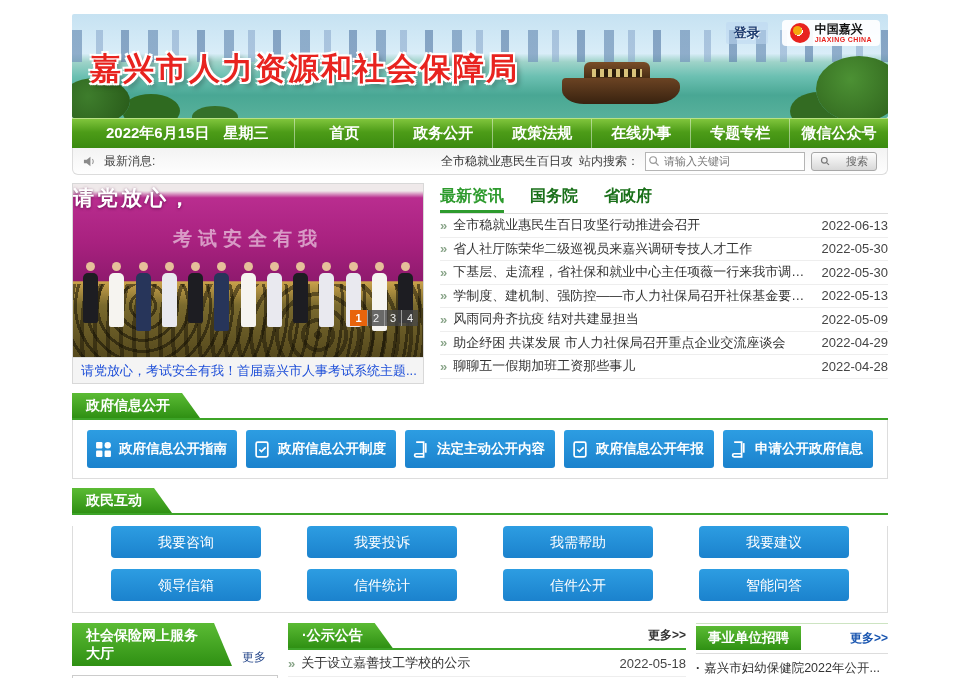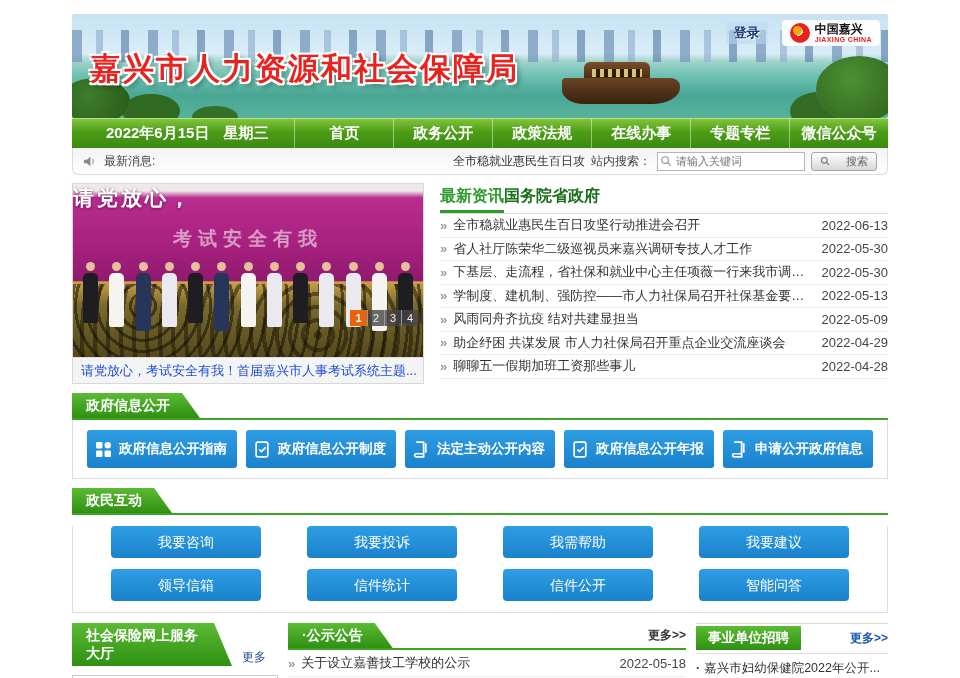--- a/index.html
+++ b/index.html
@@ -45,21 +45,21 @@
   .nav-item { flex:1; display:flex; align-items:center; justify-content:center; font-size:15px; font-weight:bold;
     border-left:1px solid rgba(255,255,255,.45); cursor:pointer; }
 
   
   .ticker { height:27px; display:flex; align-items:center; font-size:12px; color:#444;
     background:linear-gradient(#f3f3f3,#fefefe); border:1px solid #dcdcdc; border-top:none; border-radius:0 0 6px 6px; padding:0 10px; }
   .ticker-left { display:flex; align-items:center; gap:8px; }
   .ticker-right { margin-left:auto; display:flex; align-items:center; gap:6px; }
   .scroll-text { color:#333; }
   .search-box { position:relative; }
-  .search-box input { width:148px; height:19px; border:1px solid #b5b5b5; font-size:11px; padding:0 4px 0 18px; color:#555; outline:none; }
+  .search-box input { width:160px; height:19px; border:1px solid #b5b5b5; font-size:11px; padding:0 4px 0 18px; color:#555; outline:none; }
   .search-box svg { position:absolute; left:3px; top:3px; }
   .search-btn { display:flex; align-items:center; gap:15px; height:19px; padding:0 8px; font-size:11px; color:#666;
     background:linear-gradient(#fdfdfd,#d8d8d8); border:1px solid #a8a8a8; border-radius:3px; cursor:pointer; }
 
   
   .main { display:flex; gap:16px; margin-top:8px; }
   .carousel { width:352px; border:1px solid #d8d8d8; position:relative; }
   .slide { height:173px; position:relative; overflow:hidden;
     background:linear-gradient(#efe9ea 0 4%, #b92d8f 8%, #a8217f 34%, #8f1a6e 56%, #caa24a 56.5%, #7a6a2e 70%, #55491d 100%); }
   .slide-floor { position:absolute; left:0; bottom:0; width:100%; height:42%;
@@ -76,21 +76,21 @@
   .people i:nth-child(4n+1) { background:#1d1d22; height:50px; }
   .people i:nth-child(5n+2) { background:#f6f4f0; }
   .pager { position:absolute; right:5px; bottom:31px; display:flex; }
   .pager span { width:17px; height:16px; line-height:16px; text-align:center; font-size:11px; color:#eee;
     background:rgba(70,70,70,.8); border-left:1px solid #999; cursor:pointer; }
   .pager span.on { background:#e8640c; color:#fff; font-weight:bold; border-left:none; }
   .caption { height:26px; line-height:26px; background:#f4f4f4; border-top:1px solid #ddd;
     font-size:13px; color:#1d4ed8; padding:0 8px; white-space:nowrap; overflow:hidden; }
 
   .news { flex:1; min-width:0; }
-  .tabs { display:flex; border-bottom:1px solid #ddd; height:31px; }
+  .tabs { display:flex; gap:26px; border-bottom:1px solid #ddd; height:31px; }
   .tab { font-size:16px; font-weight:bold; color:#1a701a; cursor:pointer; line-height:26px; }
   .tab.on { color:#2e9b2e; border-bottom:3px solid #2e9b2e; }
   .news-list { }
   .news-row { display:flex; align-items:center; height:23.5px; border-bottom:1px solid #eee; font-size:13px; }
   .news-row .arr { color:#8aa58a; margin-right:6px; font-weight:bold; }
   .news-row .t { flex:1; color:#333; white-space:nowrap; overflow:hidden; text-overflow:ellipsis; cursor:pointer; }
   .news-row .d { color:#444; margin-left:12px; }
 
   
   .sec { margin-top:9px; }

